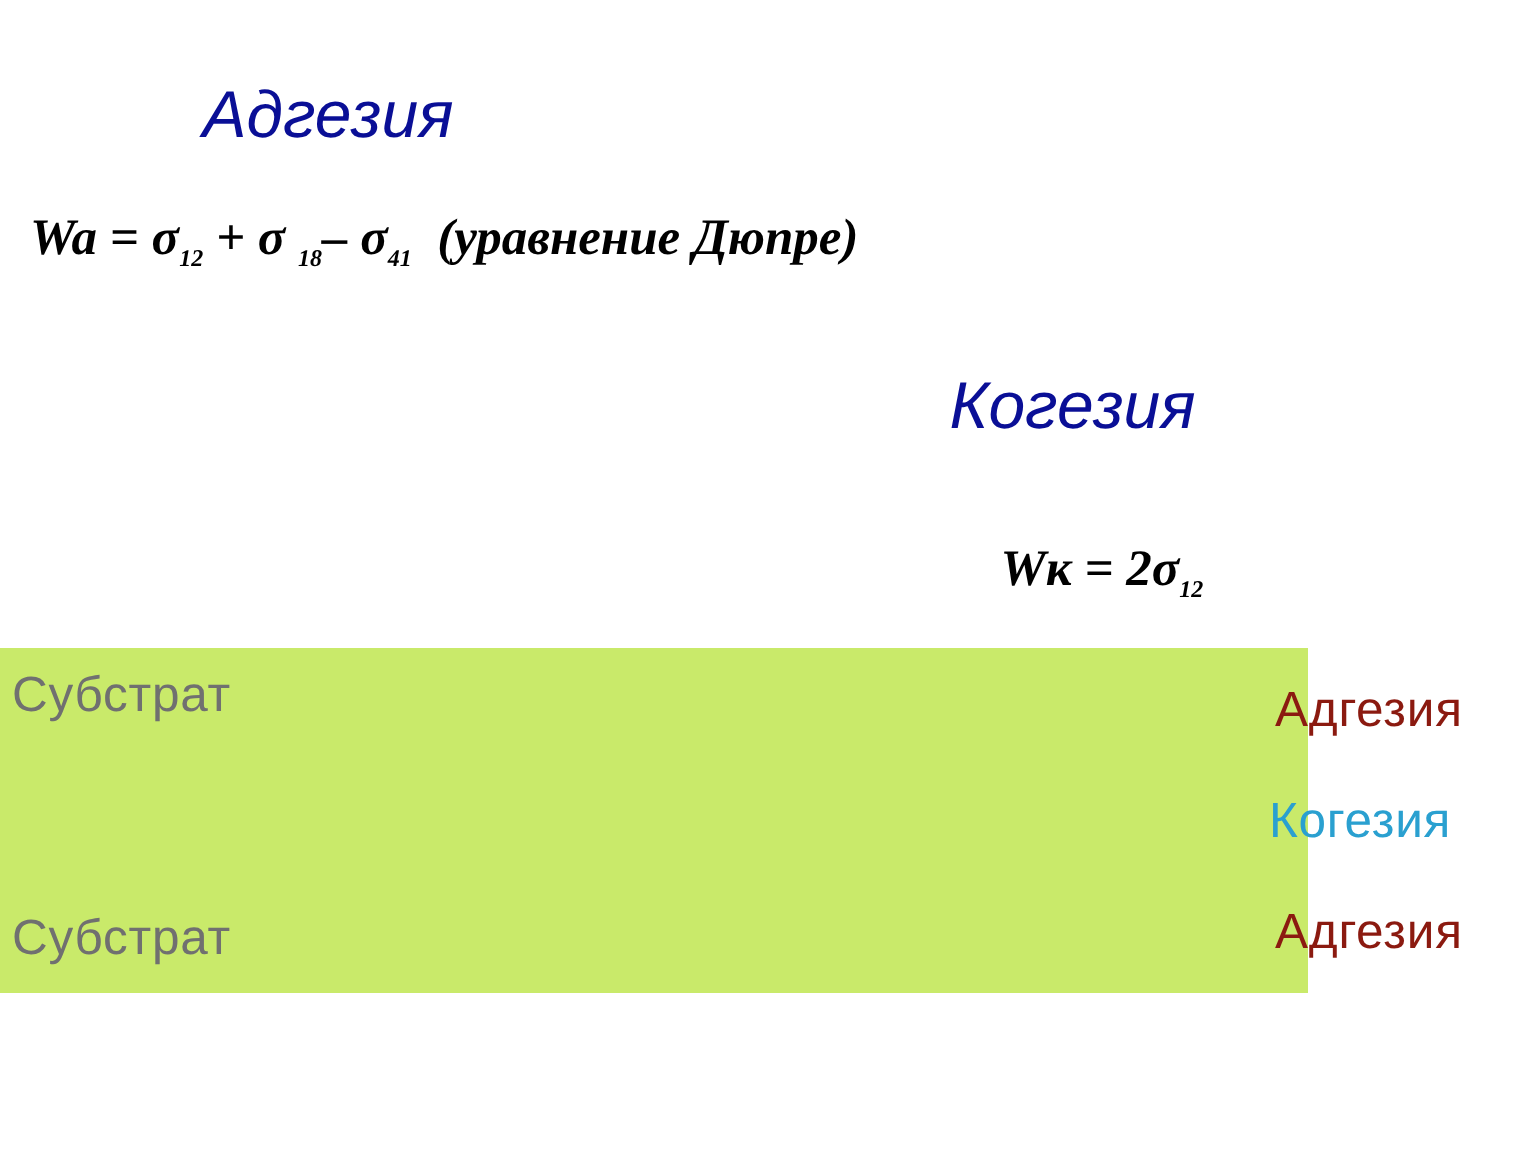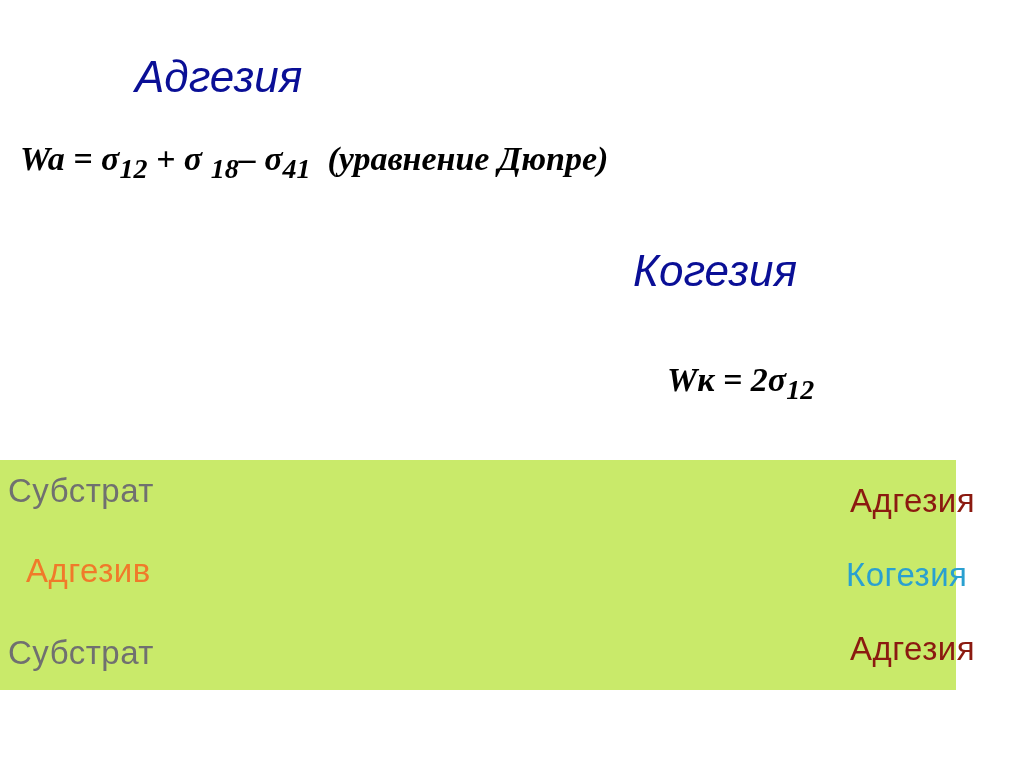--- a/index.html
+++ b/index.html
@@ -1,39 +1,38 @@
 <!DOCTYPE html>
 <html><head>
 <meta charset="utf-8">
 <style>
   html,body{margin:0;padding:0;background:#fff;}
   body{width:1024px;height:767px;position:relative;overflow:hidden;}
   .title{position:absolute;font-family:"Liberation Sans",sans-serif;font-style:italic;color:#0a0f96;font-size:44px;}
   .formula{position:absolute;font-family:"Liberation Serif",serif;font-style:italic;font-weight:bold;color:#000;font-size:34px;white-space:nowrap;}
-  .formula sub{font-size:28px;vertical-align:-8px;text-align:center;}
-  .band{position:absolute;left:0;top:460px;width:956px;height:230px;background:#c9ea6a;}
+  .formula sub{font-size:16px;vertical-align:-8px;text-align:center;}
+  .band{position:absolute;left:0;top:432px;width:872px;height:230px;background:#c9ea6a;}
   .lbl{position:absolute;font-family:"Liberation Sans",sans-serif;font-size:33px;white-space:nowrap;letter-spacing:0.5px;}
 </style>
 </head>
 <body>
 
 <div class="title" style="left:135px;top:52px;">Адгезия</div>
 
 <div class="formula" style="left:20px;top:140px;">
   <span>Wa = σ</span><sub>12</sub><span> + σ </span><sub>18</sub><span>– σ</span><sub>41</sub><span style="white-space:pre">  (уравнение Дюпре)</span>
 </div>
 
 <div class="title" style="left:633px;top:246px;">Когезия</div>
 
 <div class="formula" style="left:667px;top:361px;">
   <span>Wк = 2σ</span><sub>12</sub>
 </div>
 
 <div class="band">
   <div class="lbl" style="left:8px;top:12px;color:#707070;">Субстрат</div>
-  <div class="lbl" style="left:26px;top:92px;color:#f07a2a;">Адгезив</div>
   <div class="lbl" style="left:8px;top:174px;color:#707070;">Субстрат</div>
 
   <div class="lbl" style="left:850px;top:22px;color:#8b1a10;">Адгезия</div>
   <div class="lbl" style="left:846px;top:96px;color:#2aa0d0;">Когезия</div>
   <div class="lbl" style="left:850px;top:170px;color:#8b1a10;">Адгезия</div>
 
 </div>
 
 </body></html>

